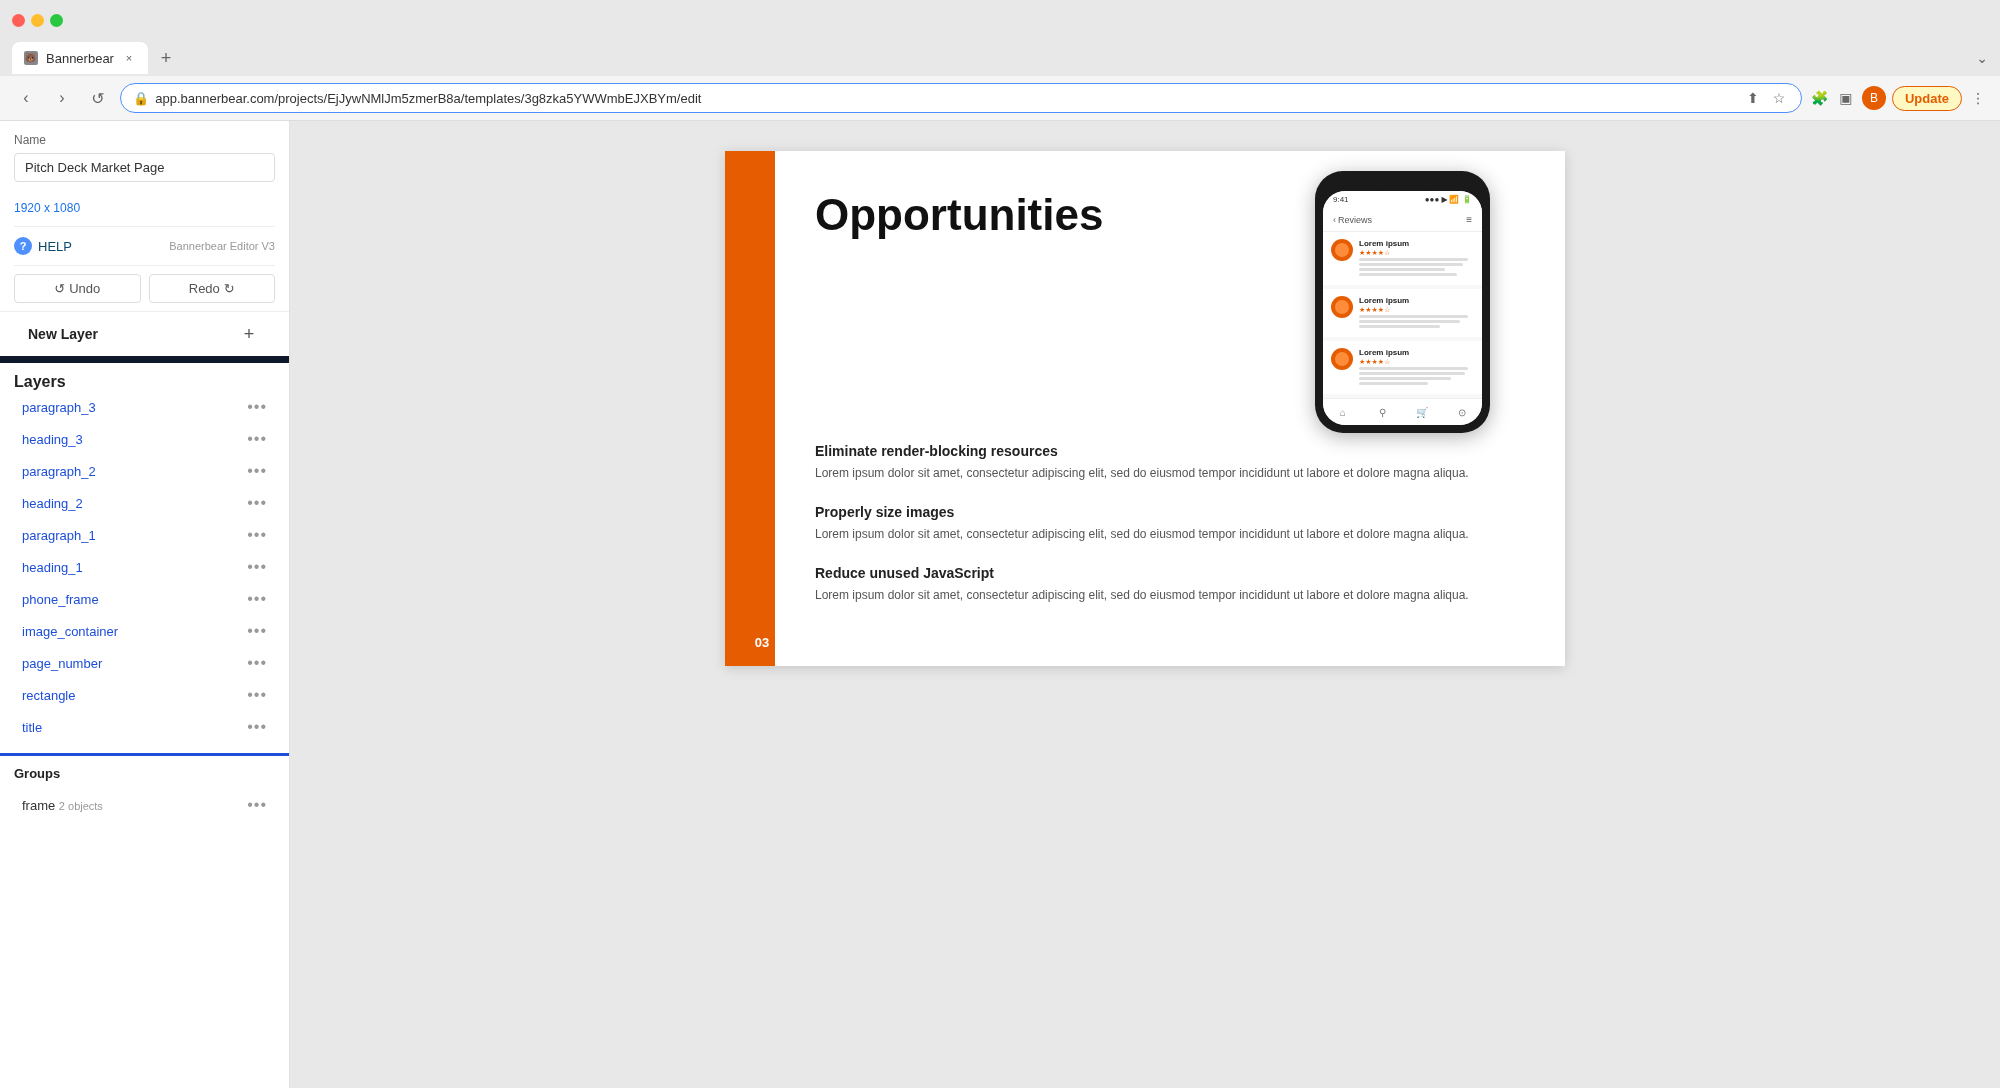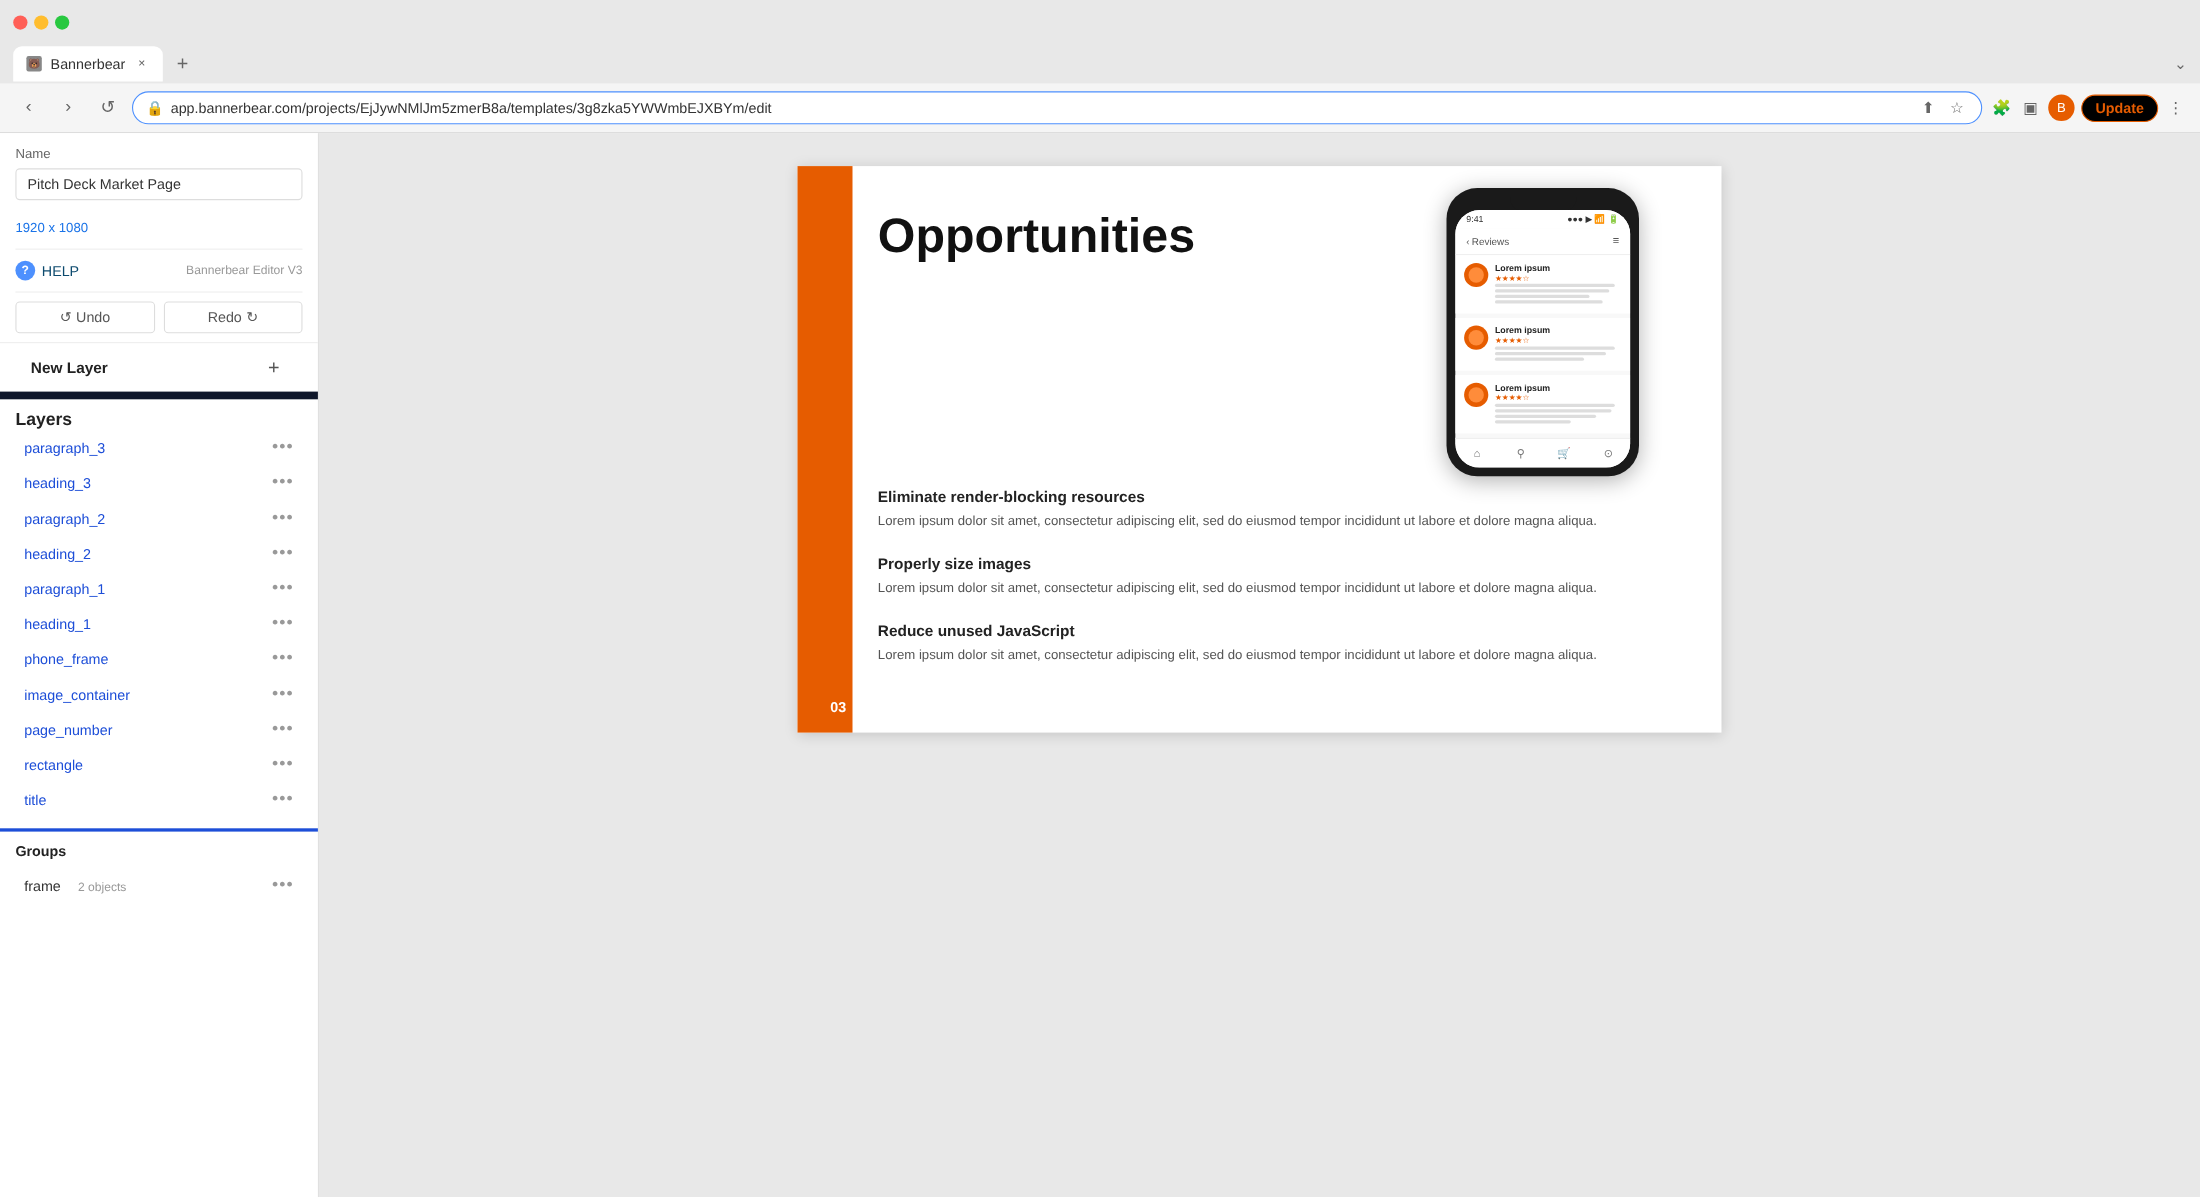--- a/index.html
+++ b/index.html
@@ -18,21 +18,21 @@
     .tab-favicon { width: 14px; height: 14px; background: #888; border-radius: 2px; display: flex; align-items: center; justify-content: center; font-size: 9px; color: white; }
     .tab-close { width: 14px; height: 14px; border-radius: 50%; display: flex; align-items: center; justify-content: center; font-size: 11px; color: #666; cursor: pointer; }
     .new-tab-btn { width: 28px; height: 28px; display: flex; align-items: center; justify-content: center; border-radius: 4px; cursor: pointer; color: #666; font-size: 18px; }
     .address-bar-row { display: flex; align-items: center; padding: 5px 12px; background: #f5f5f5; gap: 8px; height: 44px; }
     .nav-btn { width: 28px; height: 28px; display: flex; align-items: center; justify-content: center; border-radius: 50%; cursor: pointer; color: #666; font-size: 16px; }
     .address-bar { flex: 1; display: flex; align-items: center; background: white; border: 1.5px solid #4d90fe; border-radius: 20px; padding: 0 12px; height: 30px; gap: 6px; }
     .address-text { font-size: 13px; color: #333; }
     .address-icons { display: flex; align-items: center; gap: 6px; margin-left: auto; }
     .addr-icon { width: 20px; height: 20px; display: flex; align-items: center; justify-content: center; color: #666; font-size: 14px; cursor: pointer; }
     .browser-right-icons { display: flex; align-items: center; gap: 6px; }
-    .update-btn { background: #000000; border: 1.5px solid #e65c00; border-radius: 16px; color: #e65c00; font-size: 13px; font-weight: 600; padding: 4px 12px; cursor: pointer; }
+    .update-btn { background: #fef9c3; border: 1.5px solid #e65c00; border-radius: 16px; color: #e65c00; font-size: 13px; font-weight: 600; padding: 4px 12px; cursor: pointer; }
 
     
     .main-layout { display: flex; height: calc(100vh - 120px); }
 
     
     .left-panel { width: 290px; background: white; border-right: 1px solid #e0e0e0; overflow-y: auto; padding: 0; flex-shrink: 0; }
     .panel-section { padding: 12px 14px; }
     .panel-label { font-size: 12px; color: #666; margin-bottom: 6px; font-weight: 500; }
     .name-input { width: 100%; border: 1px solid #ddd; border-radius: 4px; padding: 6px 10px; font-size: 13px; color: #333; }
     .size-link { color: #1a73e8; font-size: 12px; cursor: pointer; }
@@ -49,28 +49,28 @@
     .add-btn { width: 24px; height: 24px; display: flex; align-items: center; justify-content: center; color: #555; font-size: 18px; cursor: pointer; border-radius: 4px; }
     .layers-section { padding: 10px 14px; }
     .layers-label { font-size: 16px; font-weight: 600; color: #222; margin-bottom: 0; }
     .layer-item { display: flex; align-items: center; justify-content: space-between; padding: 7px 8px; border-radius: 4px; cursor: pointer; }
     .layer-name { font-size: 13px; color: #1d4ed8; }
     .layer-dots { color: #999; font-size: 16px; cursor: pointer; letter-spacing: 1px; }
     .groups-section { padding: 10px 14px; border-top: 3px solid #1d4ed8; }
     .groups-label { font-size: 13px; font-weight: 600; color: #222; margin-bottom: 8px; }
     .group-item { display: flex; align-items: center; justify-content: space-between; padding: 7px 8px; border-radius: 4px; cursor: pointer; }
     .group-name { font-size: 13px; color: #333; }
-    .group-count { font-size: 11px; color: #999; margin-left: 12px; }
+    .group-count { font-size: 11px; color: #999; margin-left: 0; }
 
     
     .canvas-area { flex: 1; background: #e8e8e8; display: flex; align-items: flex-start; justify-content: center; padding: 30px; overflow: auto; }
     .slide-container { background: white; width: 840px; min-height: 470px; box-shadow: 0 2px 12px rgba(0,0,0,0.15); display: flex; position: relative; }
     .orange-bar { width: 50px; background: #e65c00; flex-shrink: 0; display: flex; align-items: flex-end; justify-content: center; padding-bottom: 16px; }
     .page-num { color: white; font-size: 13px; font-weight: 600; margin-left: 24px; }
-    .slide-content { flex: 1; padding: 40px 50px 40px 23px; display: flex; flex-direction: column; }
+    .slide-content { flex: 1; padding: 40px 50px 40px 40px; display: flex; flex-direction: column; }
     .slide-header { display: flex; justify-content: space-between; align-items: flex-start; }
     .slide-title { font-size: 44px; font-weight: 800; color: #111; line-height: 1.1; }
     .phone-mockup { width: 200px; flex-shrink: 0; margin-left: 20px; }
     .slide-body { display: flex; margin-top: 10px; }
     .text-col { flex: 1; }
     .opportunity-item { margin-bottom: 22px; }
     .opp-heading { font-size: 14px; font-weight: 700; color: #222; margin-bottom: 5px; }
     .opp-text { font-size: 12px; color: #555; line-height: 1.5; }
 
     

